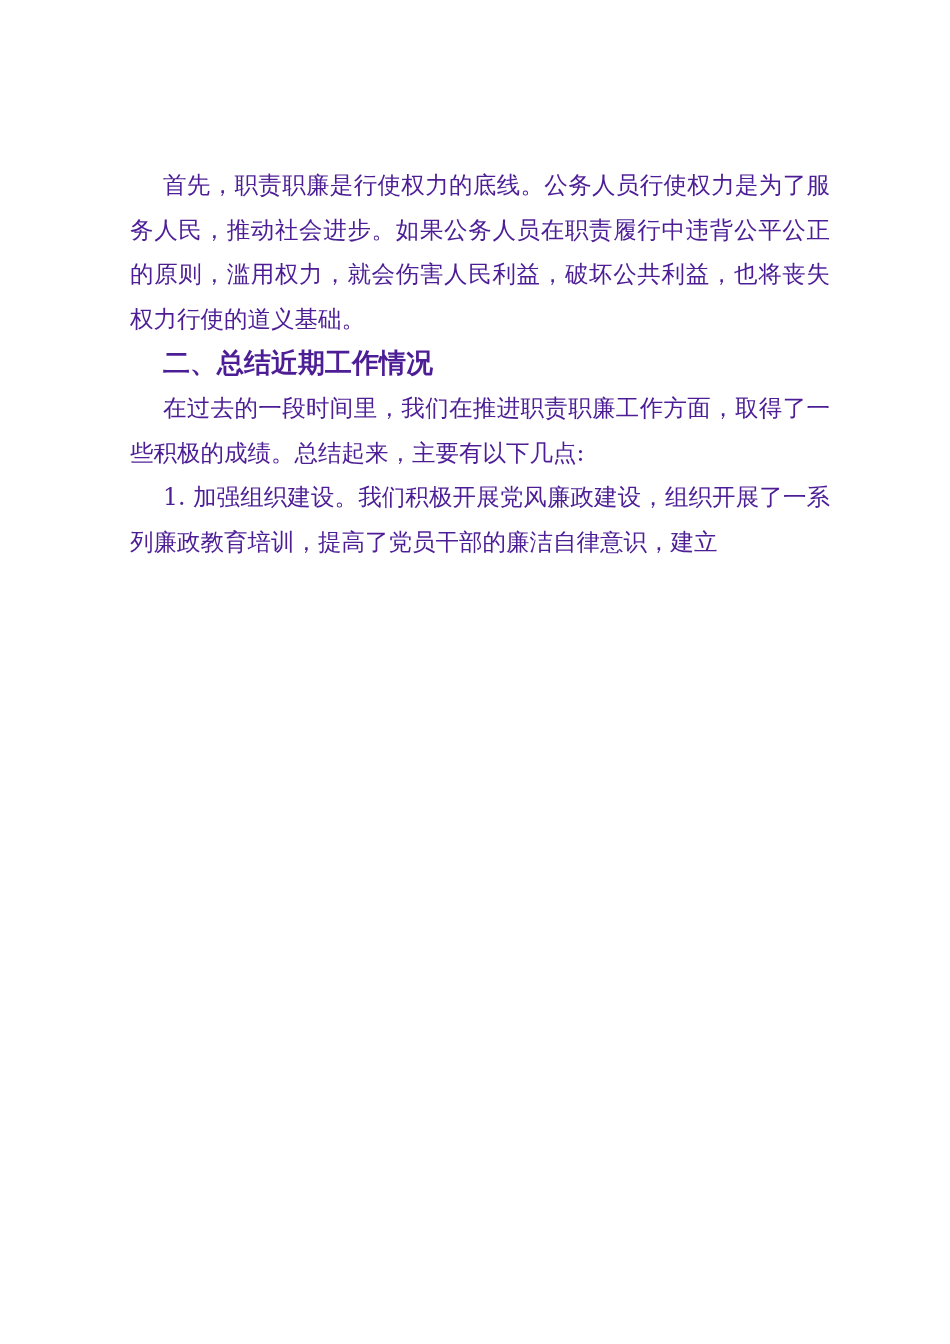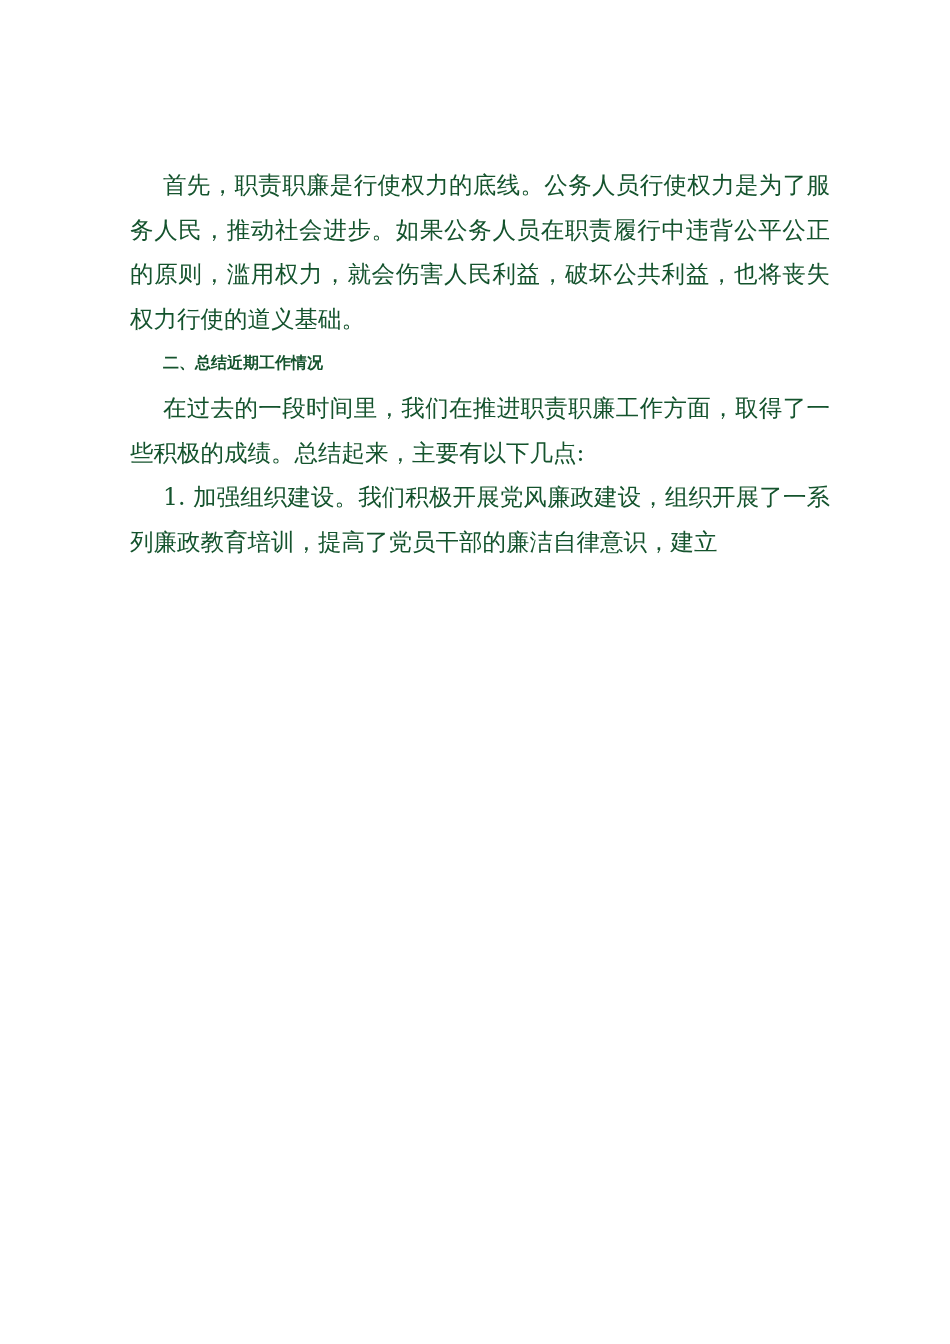--- a/index.html
+++ b/index.html
@@ -5,31 +5,31 @@
     html, body { margin: 0; padding: 0; background: #ffffff; }
     body { width: 950px; height: 1344px; position: relative; overflow: hidden; }
     .page {
       position: absolute;
       left: 130px;
       top: 163px;
       width: 700px;
       font-family: "DejaVu Serif", "Liberation Serif", serif;
       font-size: 23.5px;
       line-height: 44.6px;
-      color: #14532d;
+      color: #4c1d95;
       text-align: justify;
       text-justify: inter-character;
     }
     .para { margin: 0; text-indent: 33px; }
     .heading {
       margin: 0;
       text-indent: 33px;
       font-family: Liberation Serif, serif;
       font-weight: bold;
-      font-size: 16px;
+      font-size: 27px;
     }
   </style>
 </head>
 <body>
 
 <div class="page">
   <p class="para">首先，职责职廉是行使权力的底线。公务人员行使权力是为了服务人民，推动社会进步。如果公务人员在职责履行中违背公平公正的原则，滥用权力，就会伤害人民利益，破坏公共利益，也将丧失权力行使的道义基础。</p>
   <p class="heading">二、总结近期工作情况</p>
   <p class="para">在过去的一段时间里，我们在推进职责职廉工作方面，取得了一些积极的成绩。总结起来，主要有以下几点:</p>
   <p class="para">1. 加强组织建设。我们积极开展党风廉政建设，组织开展了一系列廉政教育培训，提高了党员干部的廉洁自律意识，建立</p>

